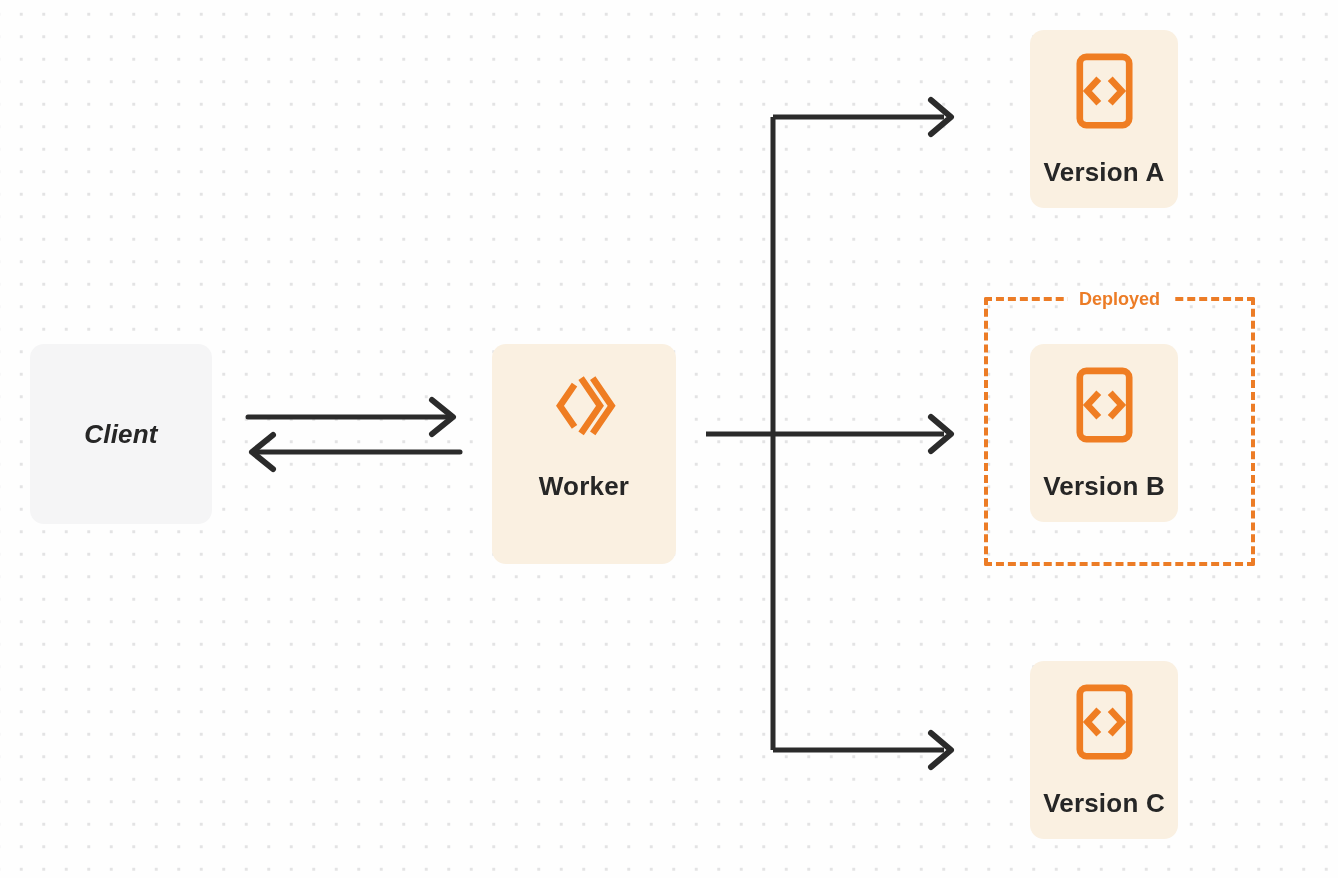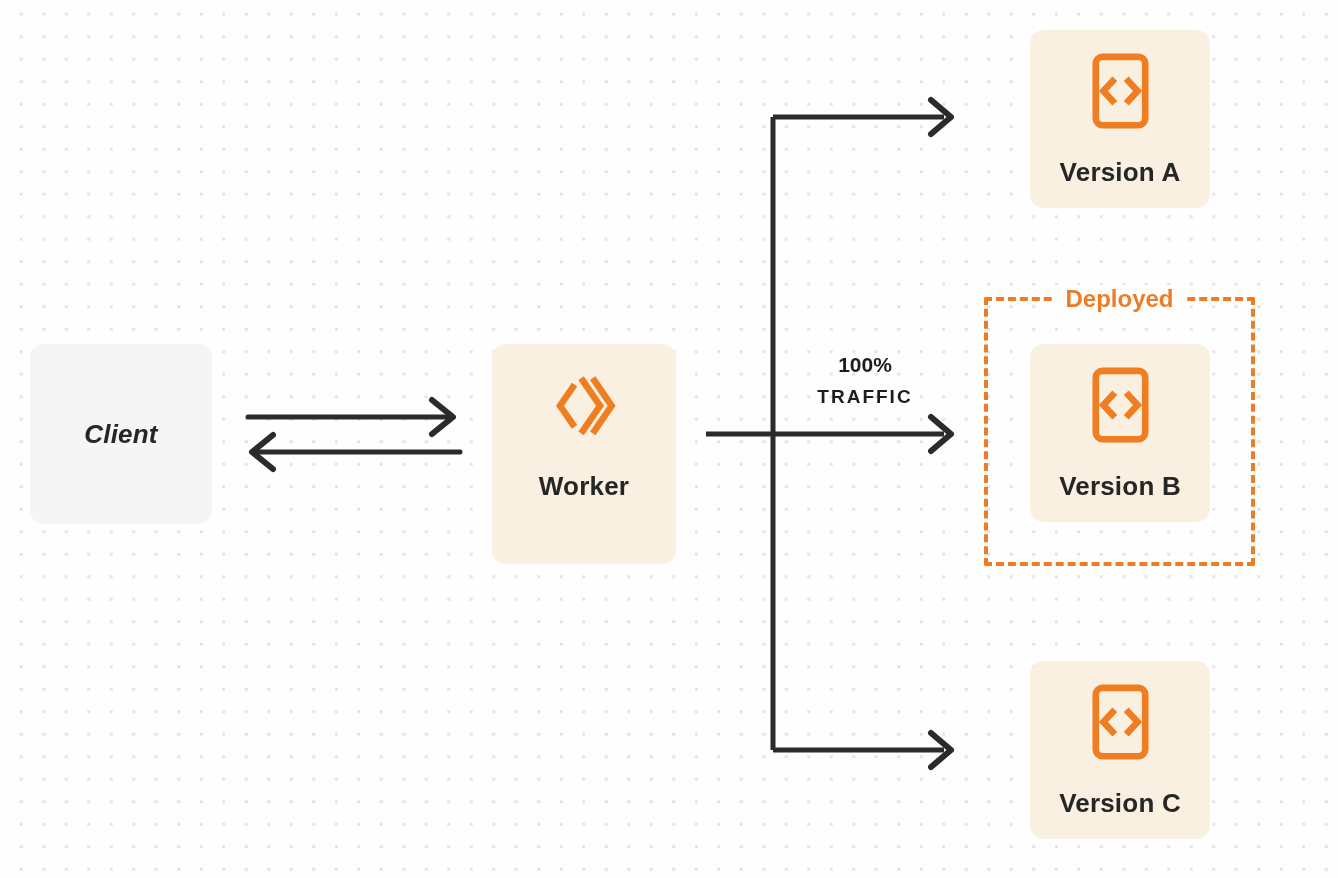--- a/index.html
+++ b/index.html
@@ -46,21 +46,21 @@
     font-style: italic;
   }
   .node-worker {
     left: 492px; top: 344px;
     width: 184px; height: 220px;
     background: #faf0e1;
     padding-top: 25px;
   }
   .node-worker .label { margin-top: 24px; }
   .node-version {
-    width: 180px; height: 178px;
+    width: 148px; height: 178px;
     background: #faf0e1;
     padding-top: 23px;
   }
   .node-version .label { margin-top: 28px; }
   .node-version-a { left: 1030px; top: 30px; }
   .node-version-b { left: 1030px; top: 344px; }
   .node-version-c { left: 1030px; top: 661px; }
 
   .deployed-box {
     position: absolute;
@@ -69,21 +69,21 @@
     border: 4px dashed #ec7c26;
     border-radius: 2px;
   }
   .deployed-label {
     position: absolute;
     left: 50%; top: -2px;
     transform: translate(-50%, -50%);
     background: #fefefe;
     padding: 0 12px;
     font-weight: 700;
-    font-size: 24px;
+    font-size: 18px;
     color: #ec7c26;
     white-space: nowrap;
   }
   .traffic-label {
     position: absolute;
     left: 775px; top: 350px;
     width: 180px;
     text-align: center;
     color: #1d1d1d;
   }
@@ -124,24 +124,20 @@
 
   <div class="node node-worker">
     <svg width="80" height="78" viewBox="0 0 110 106" fill="none" xmlns="http://www.w3.org/2000/svg">
       <path d="M42 21 L22 50 L42 79" stroke="#ef7d22" stroke-width="9" stroke-linecap="butt" stroke-linejoin="miter"></path>
       <path d="M51 12 L77 50 L51 88" stroke="#ef7d22" stroke-width="9" stroke-linecap="butt" stroke-linejoin="miter"></path>
       <path d="M67 12 L93 50 L67 88" stroke="#ef7d22" stroke-width="9" stroke-linecap="butt" stroke-linejoin="miter"></path>
     </svg>
     <span class="label">Worker</span>
   </div>
 
-  <div class="traffic-label">
-    <div class="pct">100%</div>
-    <div class="word">TRAFFIC</div>
-  </div>
 
   <div class="deployed-box">
     <span class="deployed-label">Deployed</span>
   </div>
 
   <div class="node node-version node-version-a">
     <svg width="57" height="76" viewBox="0 0 60 80" fill="none" xmlns="http://www.w3.org/2000/svg">
       <rect x="4" y="4" width="52" height="72" rx="7" stroke="#ef7d22" stroke-width="7"></rect>
       <path d="M24 27 L12 40 L24 53" stroke="#ef7d22" stroke-width="7" stroke-linejoin="miter"></path>
       <path d="M36 27 L48 40 L36 53" stroke="#ef7d22" stroke-width="7" stroke-linejoin="miter"></path>

